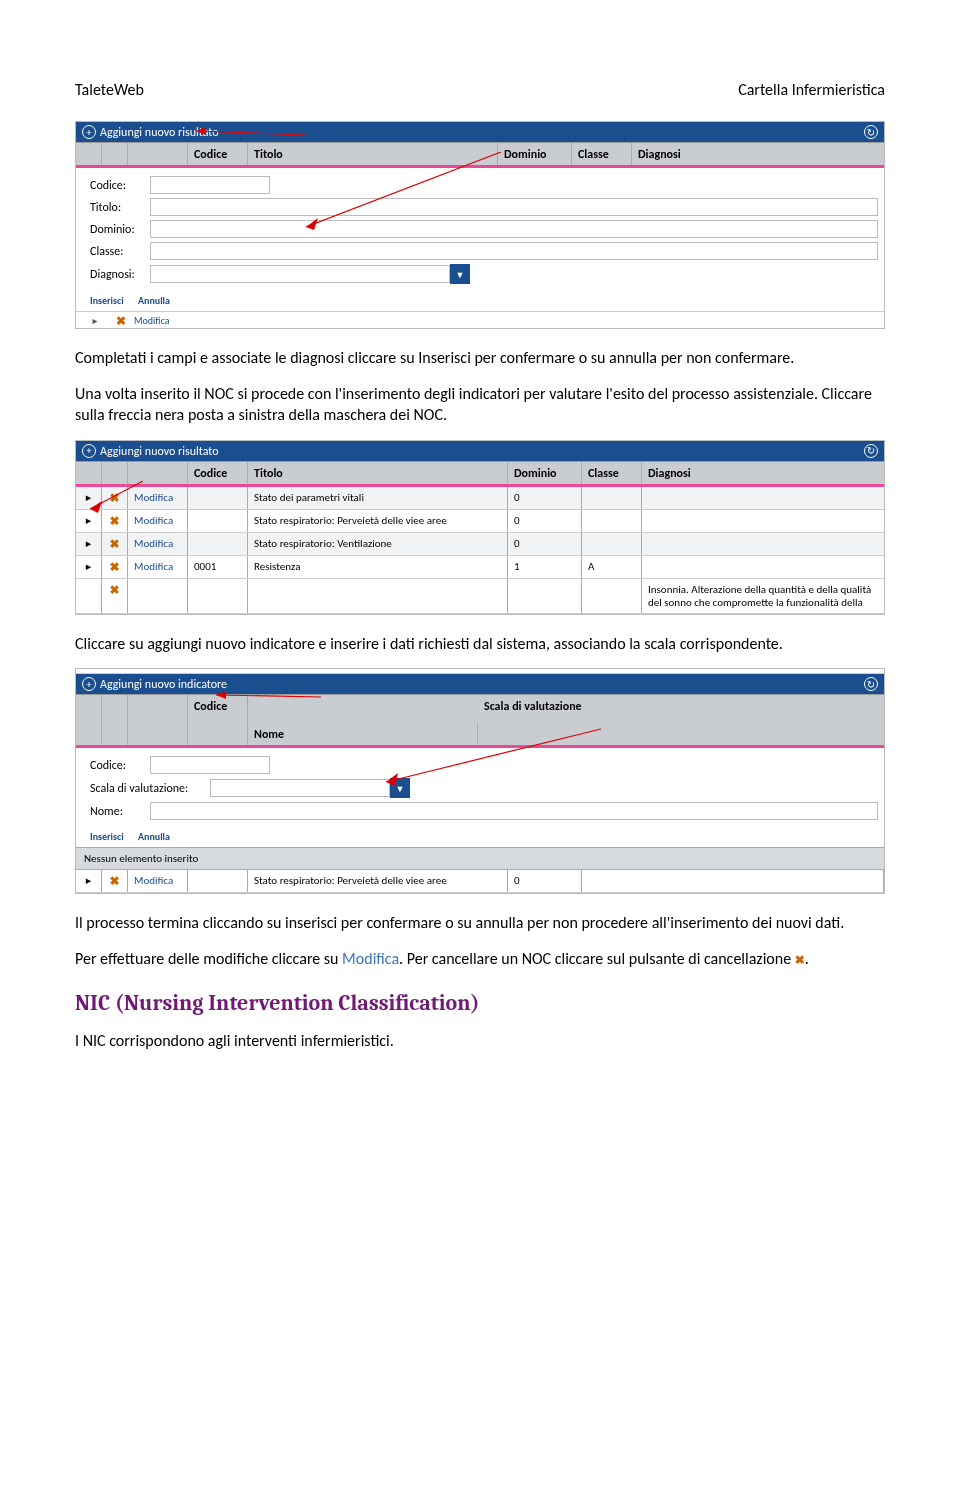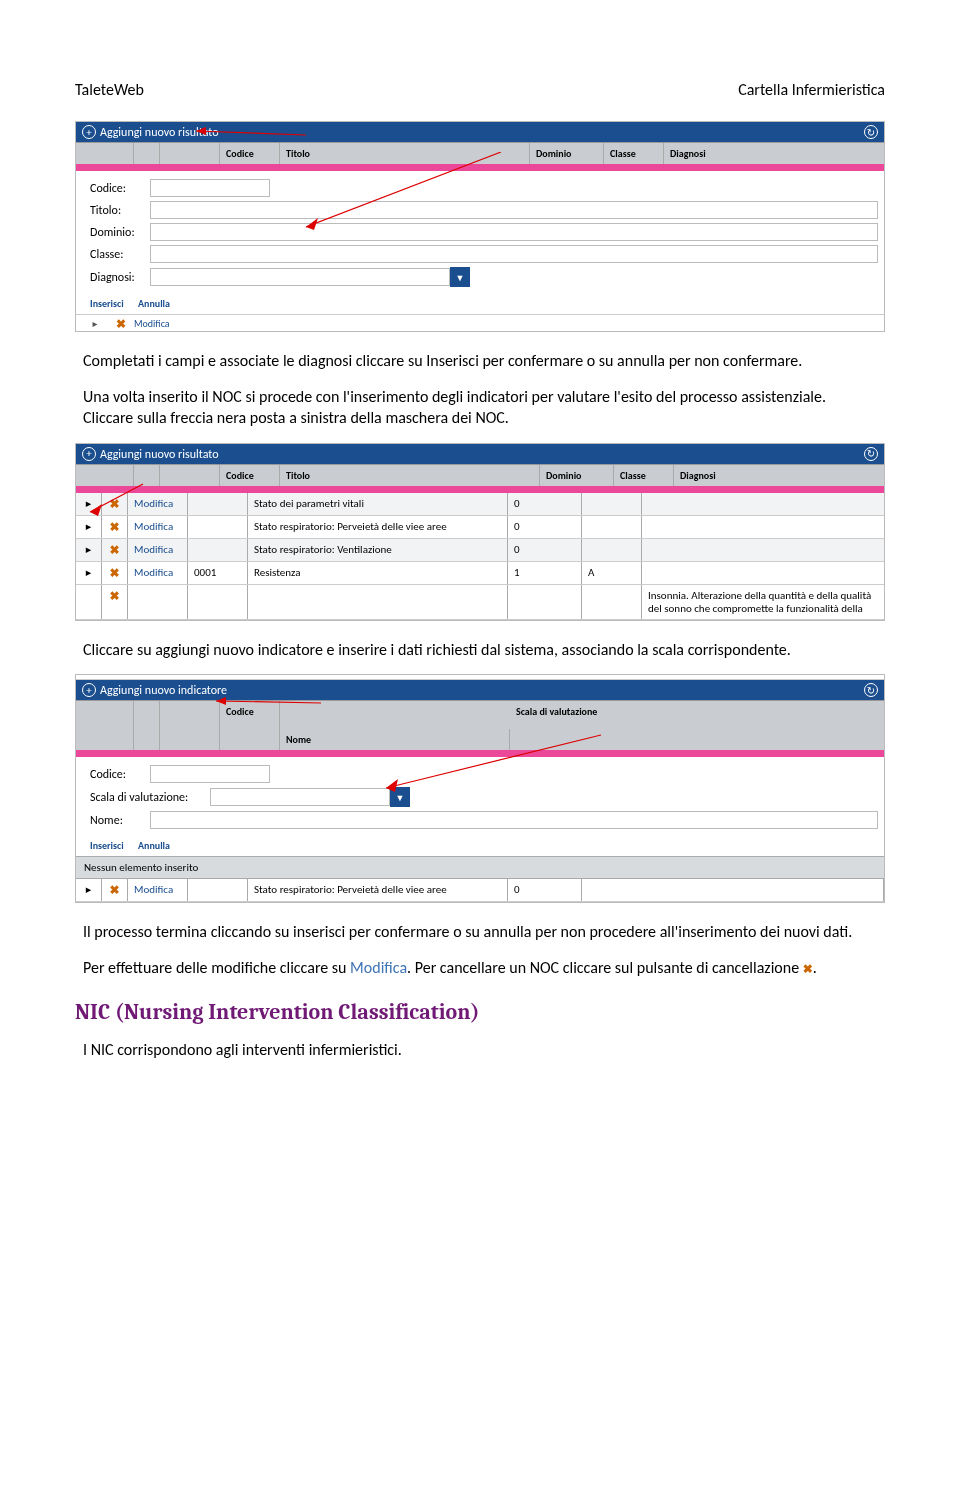--- a/index.html
+++ b/index.html
@@ -31,22 +31,22 @@
     font-size: 11px; line-height: 1;
   }
   .refresh-circ {
     width: 14px; height: 14px; border: 1px solid #fff; border-radius: 50%;
     display: inline-flex; align-items: center; justify-content: center;
     font-size: 10px;
   }
   .thead-row {
     background: #c9cdd2;
     display: flex;
-    border-top: 1px solid #999; border-bottom: 7px solid #ec4899;
-    font-weight: bold; font-size: 10px; padding-left: 32px;
+    border-top: 1px solid #999; border-bottom: 3px solid #ec4899;
+    font-weight: bold; font-size: 12px;
   }
   .thead-row > div, .trow > div { padding: 4px 6px; border-right: 1px solid #aaa; }
   .trow { display: flex; background: #fff; border-bottom: 1px solid #ccc; font-size: 11px; }
   .trow:nth-child(odd) { background: #f2f3f4; }
   .c-exp { width: 26px; text-align: center; }
   .c-del { width: 26px; text-align: center; }
   .c-mod { width: 60px; color: #1a4e8f; }
   .c-cod { width: 60px; }
   .c-tit { flex: 1; }
   .c-dom { width: 74px; }
@@ -62,21 +62,21 @@
     background: #fff; border: 1px solid #bbb; height: 18px; flex: 1; font-size: 11px; padding: 0 3px;
   }
   .dd-wrap { display: flex; align-items: center; }
   .dd-btn {
     width: 20px; height: 20px; background: #1a4e8f; color: #fff;
     display: flex; align-items: center; justify-content: center; font-size: 9px;
   }
   .actions { padding: 4px 0 4px 14px; font-size: 10px; font-weight: bold; }
   .actions span { margin-right: 12px; color: #1a4e8f; }
   .crop-bottom { border-top: 1px solid #ccc; padding: 2px 6px 0 6px; font-size: 10px; color: #555; display:flex; }
-  .para { margin: 14px 8px; line-height: 1.35; font-size: 16px; }
+  .para { margin: 14px 0; line-height: 1.35; font-size: 16px; }
   .modify-link { color: #3f74b5; }
   .del-x { color: #cc6600; font-weight: bold; font-size: 12px; }
   .h2 { color: #701a75; font-family: Cambria, Georgia, serif; font-size: 22px; margin: 20px 0 8px 0; }
   .pagenum { text-align: center; margin-top: 28px; font-size: 15px; }
   
   .arrow {
     position: absolute; pointer-events: none;
   }
   .arrow svg line { stroke: #d00; stroke-width: 1.2; }
   .arrow svg polygon { fill: #d00; }

